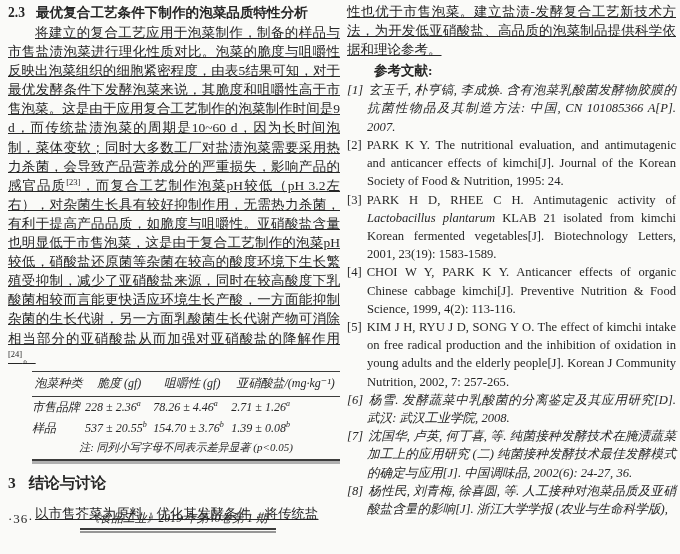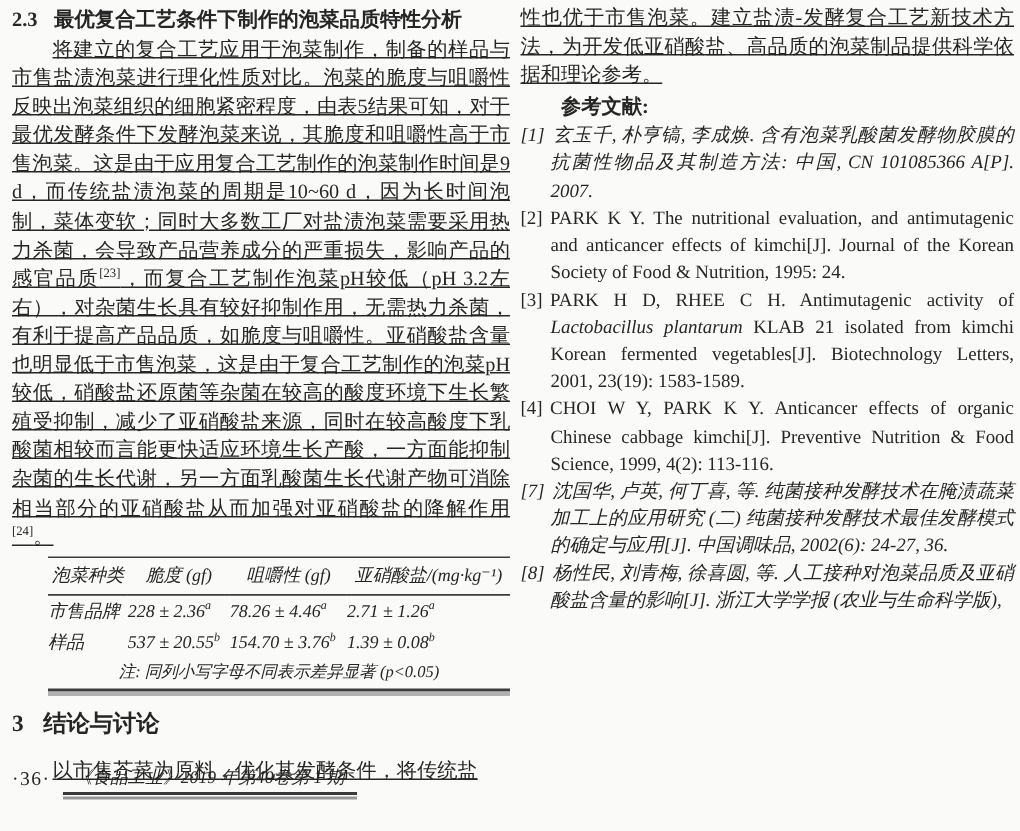--- a/index.html
+++ b/index.html
@@ -42,21 +42,21 @@
   .cont { margin:0; }
   .refs-head { font-weight:bold; font-size:13.5px; line-height:19px; text-indent:2em; margin:2px 0 1px; }
   .ref {
     font-size:12.6px; line-height:18.2px; text-align:justify;
     padding-left:20px; text-indent:-20px; margin:0;
   }
   .ref .ref-num { margin-right:5px; }
   .kai { font-style:italic; }
   .it  { font-style:italic; }
 
-  .footer { position:absolute; left:8px; top:511px; display:flex; align-items:flex-end; }
+  .footer { position:absolute; left:8px; top:511px; display:flex; align-items:flex-end;gap:38px; }
   .pnum { font-size:13px; line-height:16px; letter-spacing:1px; padding-bottom:3px; }
   .journal-wrap { margin-left:8px; }
   .journal { font-style:italic; font-size:11.8px; line-height:15px; padding:0 8px 2px 8px; }
   .footer-rule { height:2px; background:#3a3a3a; box-shadow:0 3px 0 #969696; width:196px; }
 </style>
 </head>
 <body>
 
 <div class="col col-left">
 
@@ -106,20 +106,22 @@
 
   <p class="body cont">性也优于市售泡菜。建立盐渍-发酵复合工艺新技术方法，为开发低亚硝酸盐、高品质的泡菜制品提供科学依据和理论参考。</p>
 
   <div class="refs-head">参考文献:</div>
 
   <div>
     <p class="ref kai"><span class="ref-num">[1]</span><span>玄玉千, 朴亨镐, 李成焕. 含有泡菜乳酸菌发酵物胶膜的抗菌性物品及其制造方法: 中国, CN 101085366 A[P]. 2007.</span></p>
     <p class="ref"><span class="ref-num">[2]</span><span>PARK K Y. The nutritional evaluation, and antimutagenic and anticancer effects of kimchi[J]. Journal of the Korean Society of Food &amp; Nutrition, 1995: 24.</span></p>
     <p class="ref"><span class="ref-num">[3]</span><span><span>PARK H D, RHEE C H. Antimutagenic activity of </span><span class="it">Lactobacillus plantarum</span><span> KLAB 21 isolated from kimchi Korean fermented vegetables[J]. Biotechnology Letters, 2001, 23(19): 1583-1589.</span></span></p>
     <p class="ref"><span class="ref-num">[4]</span><span>CHOI W Y, PARK K Y. Anticancer effects of organic Chinese cabbage kimchi[J]. Preventive Nutrition &amp; Food Science, 1999, 4(2): 113-116.</span></p>
+    <p class="ref"><span class="ref-num">[5]</span><span>KIM J H, RYU J D, SONG Y O. The effect of kimchi intake on free radical production and the inhibition of oxidation in young adults and the elderly people[J]. Korean J Community Nutrition, 2002, 7: 257-265.</span></p>
+    <p class="ref kai"><span class="ref-num">[6]</span><span>杨雪. 发酵蔬菜中乳酸菌的分离鉴定及其应用研究[D]. 武汉: 武汉工业学院, 2008.</span></p>
     <p class="ref kai"><span class="ref-num">[7]</span><span>沈国华, 卢英, 何丁喜, 等. 纯菌接种发酵技术在腌渍蔬菜加工上的应用研究 (二) 纯菌接种发酵技术最佳发酵模式的确定与应用[J]. 中国调味品, 2002(6): 24-27, 36.</span></p>
     <p class="ref kai"><span class="ref-num">[8]</span><span>杨性民, 刘青梅, 徐喜圆, 等. 人工接种对泡菜品质及亚硝酸盐含量的影响[J]. 浙江大学学报 (农业与生命科学版),</span></p>
   </div>
 </div>
 
 <div class="footer">
   <span class="pnum">·36·</span>
   <div class="journal-wrap">
     <div class="journal">《食品工业》2019 年第40卷第 1 期</div>
     <div class="footer-rule"></div>

